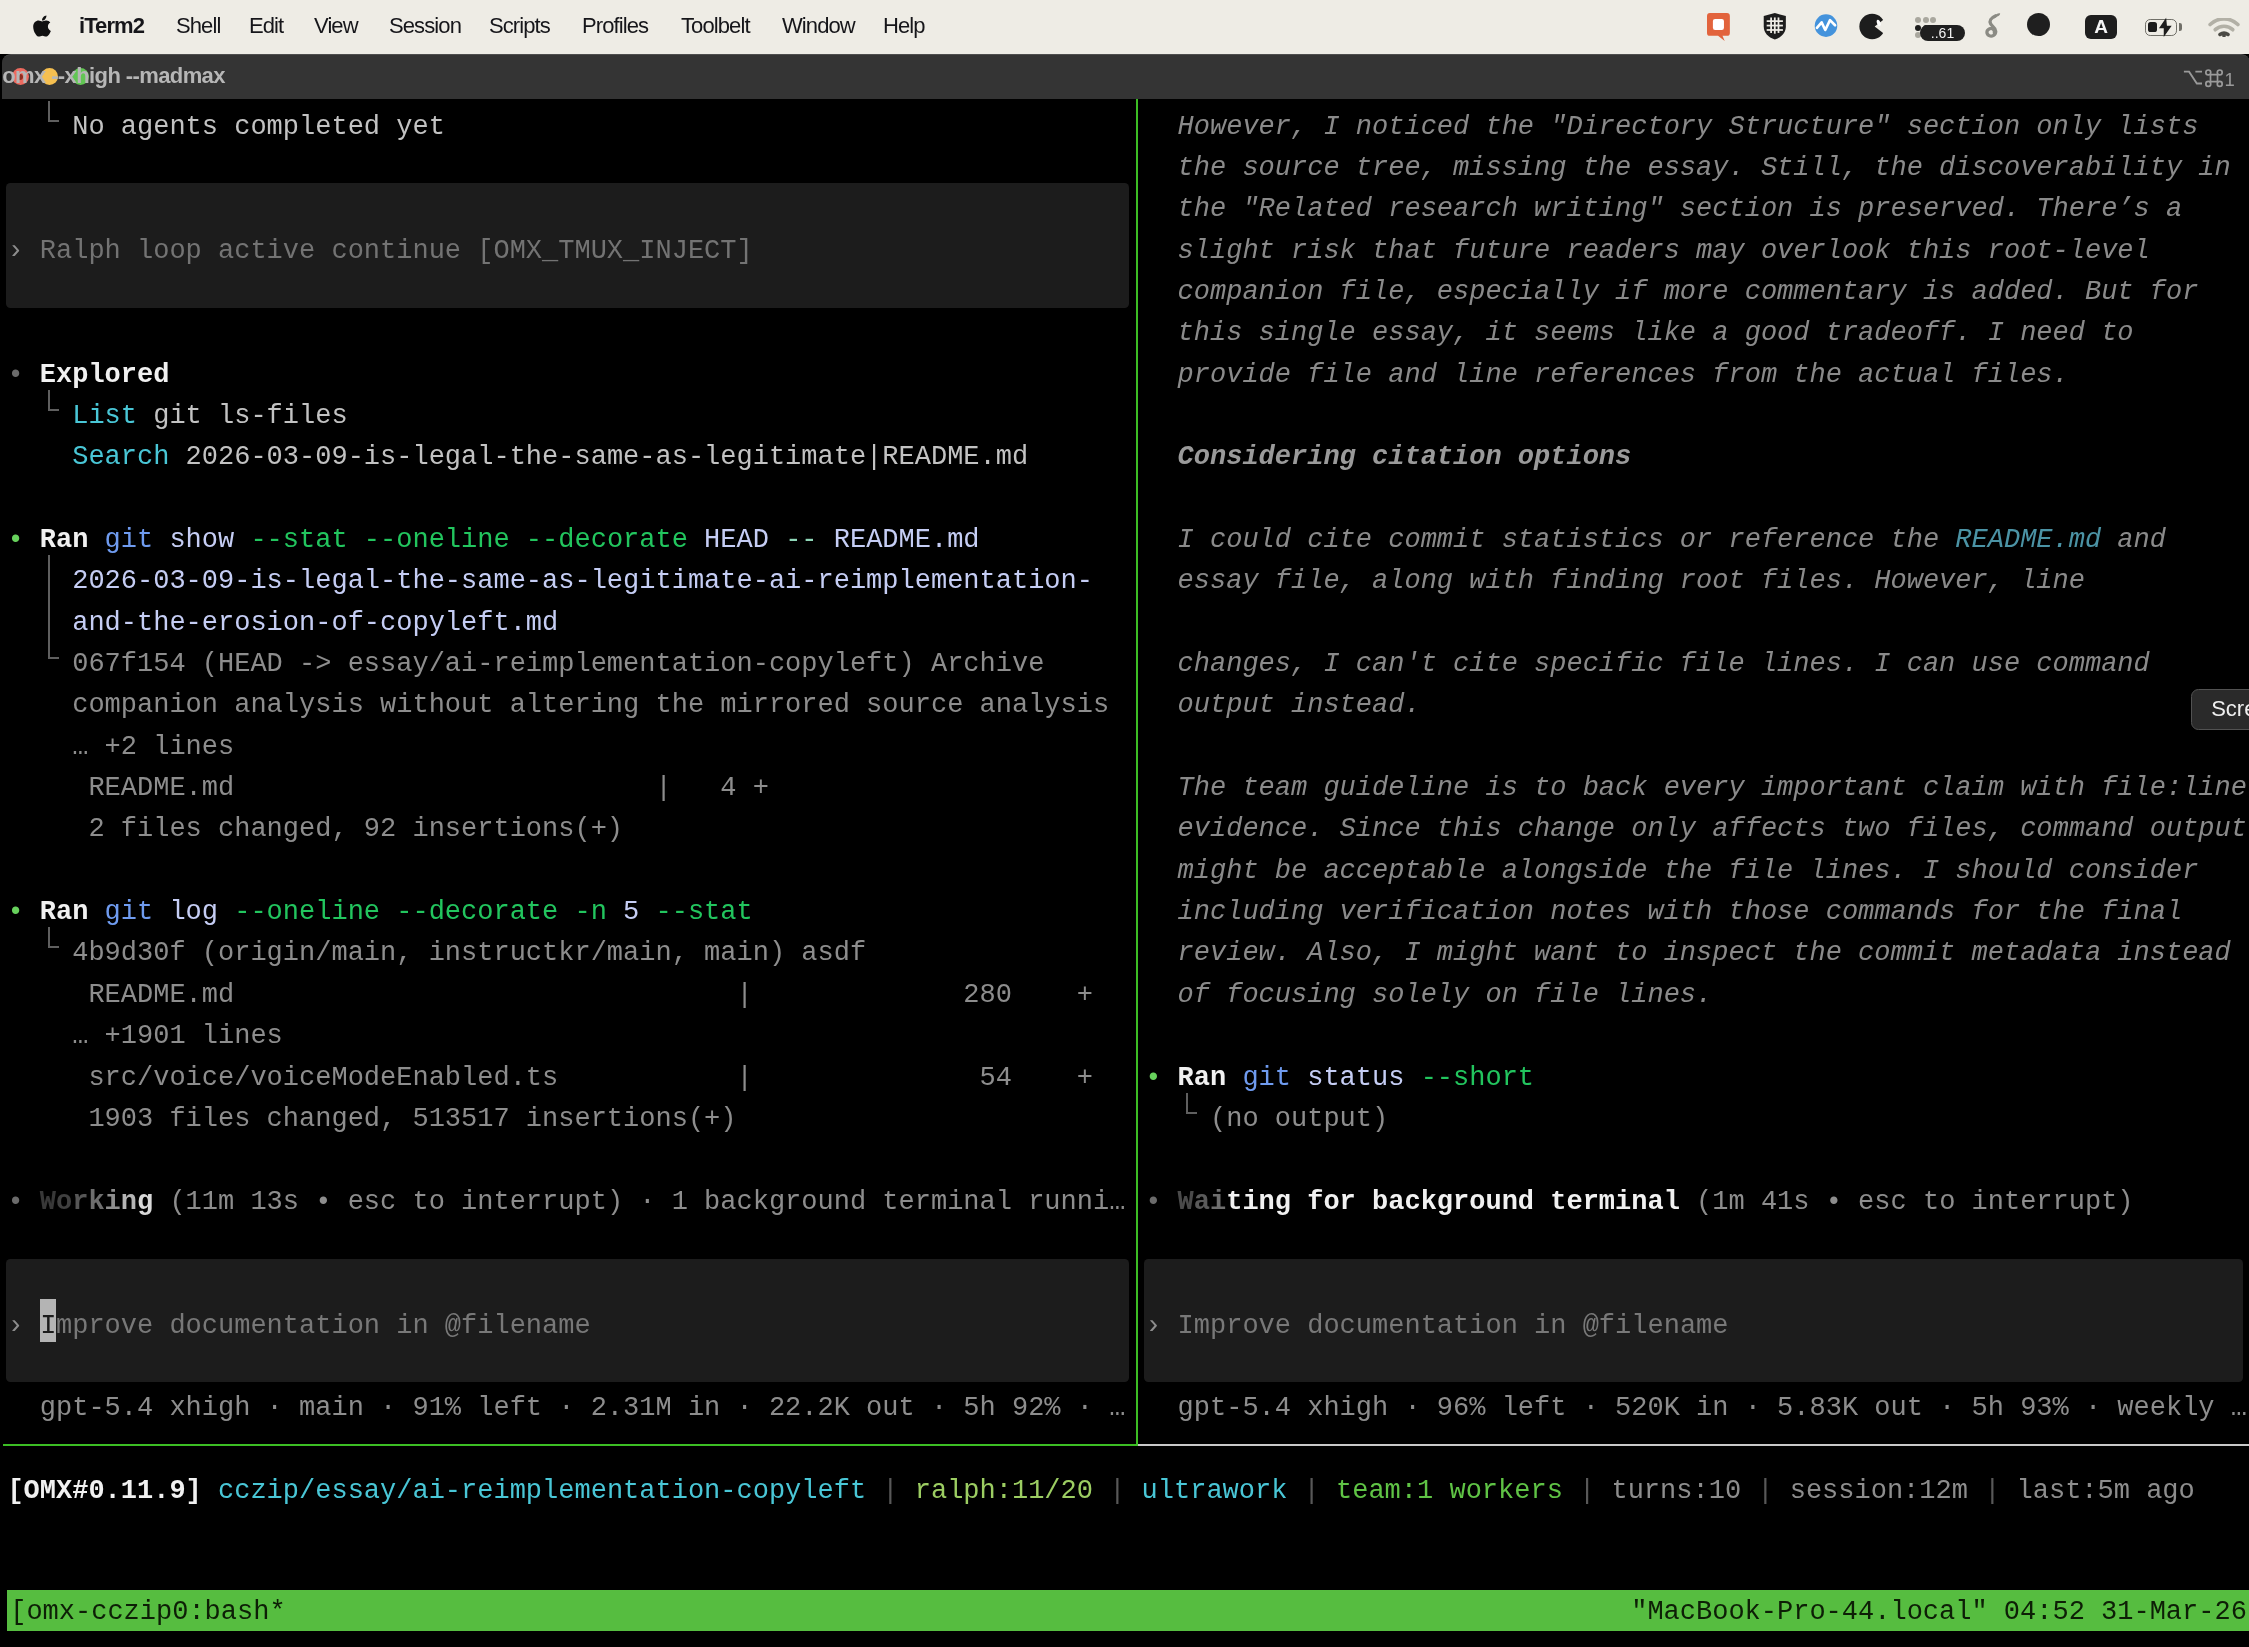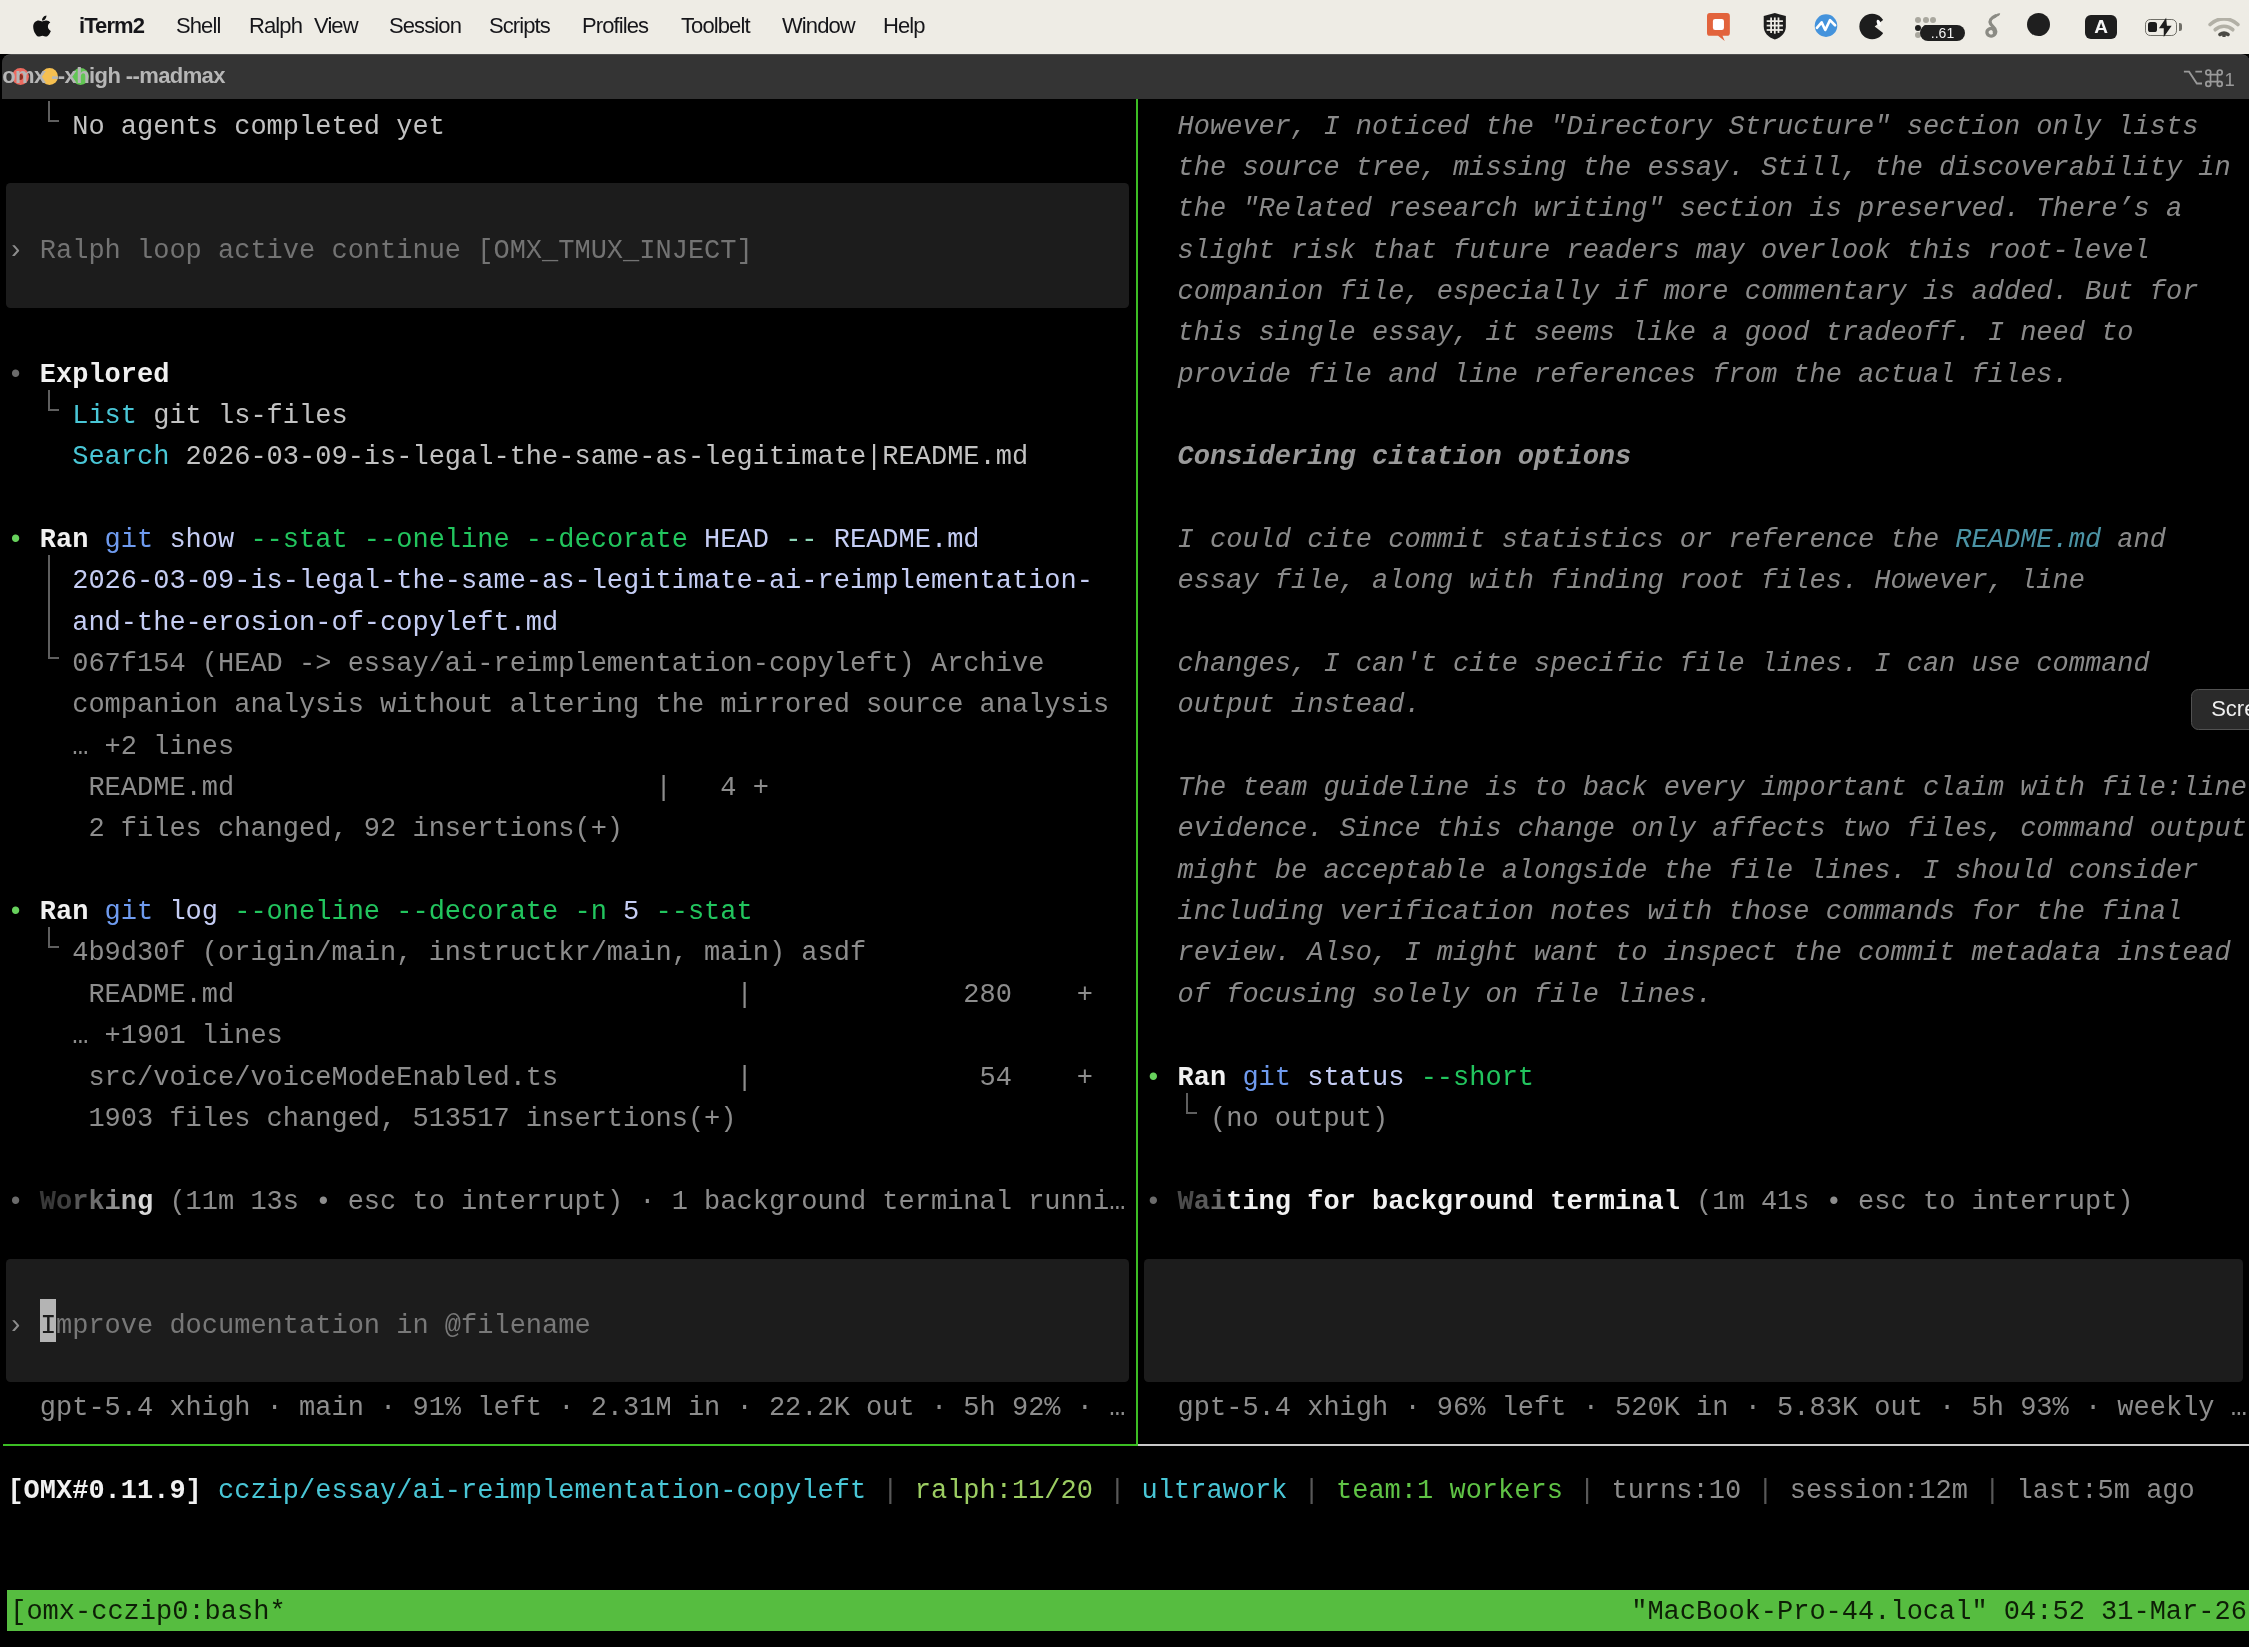--- a/index.html
+++ b/index.html
@@ -32,21 +32,21 @@
 .vseg{position:absolute;width:2.2px;background:#5f5f5f}
 .hseg{position:absolute;height:2.2px;background:#5f5f5f}
 </style></head>
 <body>
 <div id="menubar">
 <svg style="position:absolute;left:32px;top:14px" width="20" height="24" viewBox="0 0 384 512">
 <path fill="#111" d="M318.7 268.7c-.2-36.7 16.4-64.4 50-84.8-18.8-26.9-47.2-41.7-84.7-44.6-35.5-2.8-74.3 20.7-88.5 20.7-15 0-49.4-19.7-76.4-19.7C63.3 141.2 4 184.8 4 273.5q0 39.3 14.4 81.2c12.8 36.7 59 126.7 107.2 125.2 25.2-.6 43-17.9 75.8-17.9 31.8 0 48.3 17.9 76.4 17.9 48.6-.7 90.4-82.5 102.6-119.3-65.2-30.7-61.7-90-61.7-91.9zm-56.6-164.2c27.3-32.4 24.8-61.9 24-72.5-24.1 1.4-52 16.4-67.9 34.9-17.5 19.8-27.8 44.3-25.6 71.9 26.1 2 49.9-11.4 69.5-34.3z"></path>
 </svg>
 <span class="mi sans" style="left:79px;font-weight:bold">iTerm2</span>
 <span class="mi sans" style="left:176px">Shell</span>
-<span class="mi sans" style="left:249px">Ralph</span>
+<span class="mi sans" style="left:249px">Edit</span>
 <span class="mi sans" style="left:314px">View</span>
 <span class="mi sans" style="left:389px">Session</span>
 <span class="mi sans" style="left:489px">Scripts</span>
 <span class="mi sans" style="left:582px">Profiles</span>
 <span class="mi sans" style="left:681px">Toolbelt</span>
 <span class="mi sans" style="left:782px">Window</span>
 <span class="mi sans" style="left:883px">Help</span>
 <svg style="position:absolute;left:1707px;top:13.3px" width="23.6" height="29.5" viewBox="0 0 32 40">
 <path fill="#e2633c" d="M4 0h23a4 4 0 0 1 4 4v23a4 4 0 0 1-4 4h-6l3 7-9-7H4a4 4 0 0 1-4-4V4a4 4 0 0 1 4-4z"></path>
 <rect x="8" y="8" width="15" height="15" rx="3" fill="#fff"></rect>
@@ -166,20 +166,21 @@
 <div class="r mono" style="left:1143px;top:586px"><span class="it">  output instead.</span></div>
 <div class="r mono" style="left:1143px;top:669px"><span class="it">  The team guideline is to back every important claim with file:line</span></div>
 <div class="r mono" style="left:1143px;top:752px"><span class="it">  might be acceptable alongside the file lines. I should consider</span></div>
 <div class="r mono" style="left:1143px;top:710px"><span class="it">  evidence. Since this change only affects two files, command output</span></div>
 <div class="r mono" style="left:1143px;top:793px"><span class="it">  including verification notes with those commands for the final</span></div>
 <div class="r mono" style="left:1143px;top:834px"><span class="it">  review. Also, I might want to inspect the commit metadata instead</span></div>
 <div class="r mono" style="left:1143px;top:876px"><span class="it">  of focusing solely on file lines.</span></div>
 <div class="r mono" style="left:1143px;top:959px"><span class="gb">• </span><span class="b">Ran </span><span class="blue">git </span><span class="lav">status </span><span class="pink">--short</span></div>
 <div class="r mono" style="left:1143px;top:1000px"><span class="dim">    (no output)</span></div>
 <div class="r mono" style="left:1143px;top:1083px"><span class="gy">• </span><span class="b" style="color:#4a4a4a;font-weight:bold">W</span><span class="b" style="color:#5a5a5a;font-weight:bold">a</span><span class="b" style="color:#6e6e6e;font-weight:bold">i</span><span class="b">ting for background terminal</span><span class="dim"> (1m 41s • esc to interrupt)</span></div>
+<div class="r mono" style="left:1143px;top:1207px"><span class="dim">› </span><span class="dim2">Improve documentation in @filename</span></div>
 <div class="r mono" style="left:1143px;top:1289px"><span class="dim">  gpt-5.4 xhigh · 96% left · 520K in · 5.83K out · 5h 93% · weekly …</span></div>
 
 <div class="vseg" style="left:46px;top:1.5px;height:21.4px"></div>
 <div class="hseg" style="left:46px;top:20.7px;width:11px"></div>
 <div class="vseg" style="left:46px;top:291px;height:21.4px"></div>
 <div class="hseg" style="left:46px;top:310px;width:11px"></div>
 <div class="vseg" style="left:46px;top:456px;height:102px"></div>
 <div class="hseg" style="left:46px;top:558px;width:11px"></div>
     <div class="vseg" style="left:46px;top:828px;height:21.4px"></div>
 <div class="hseg" style="left:46px;top:847px;width:11px"></div>

